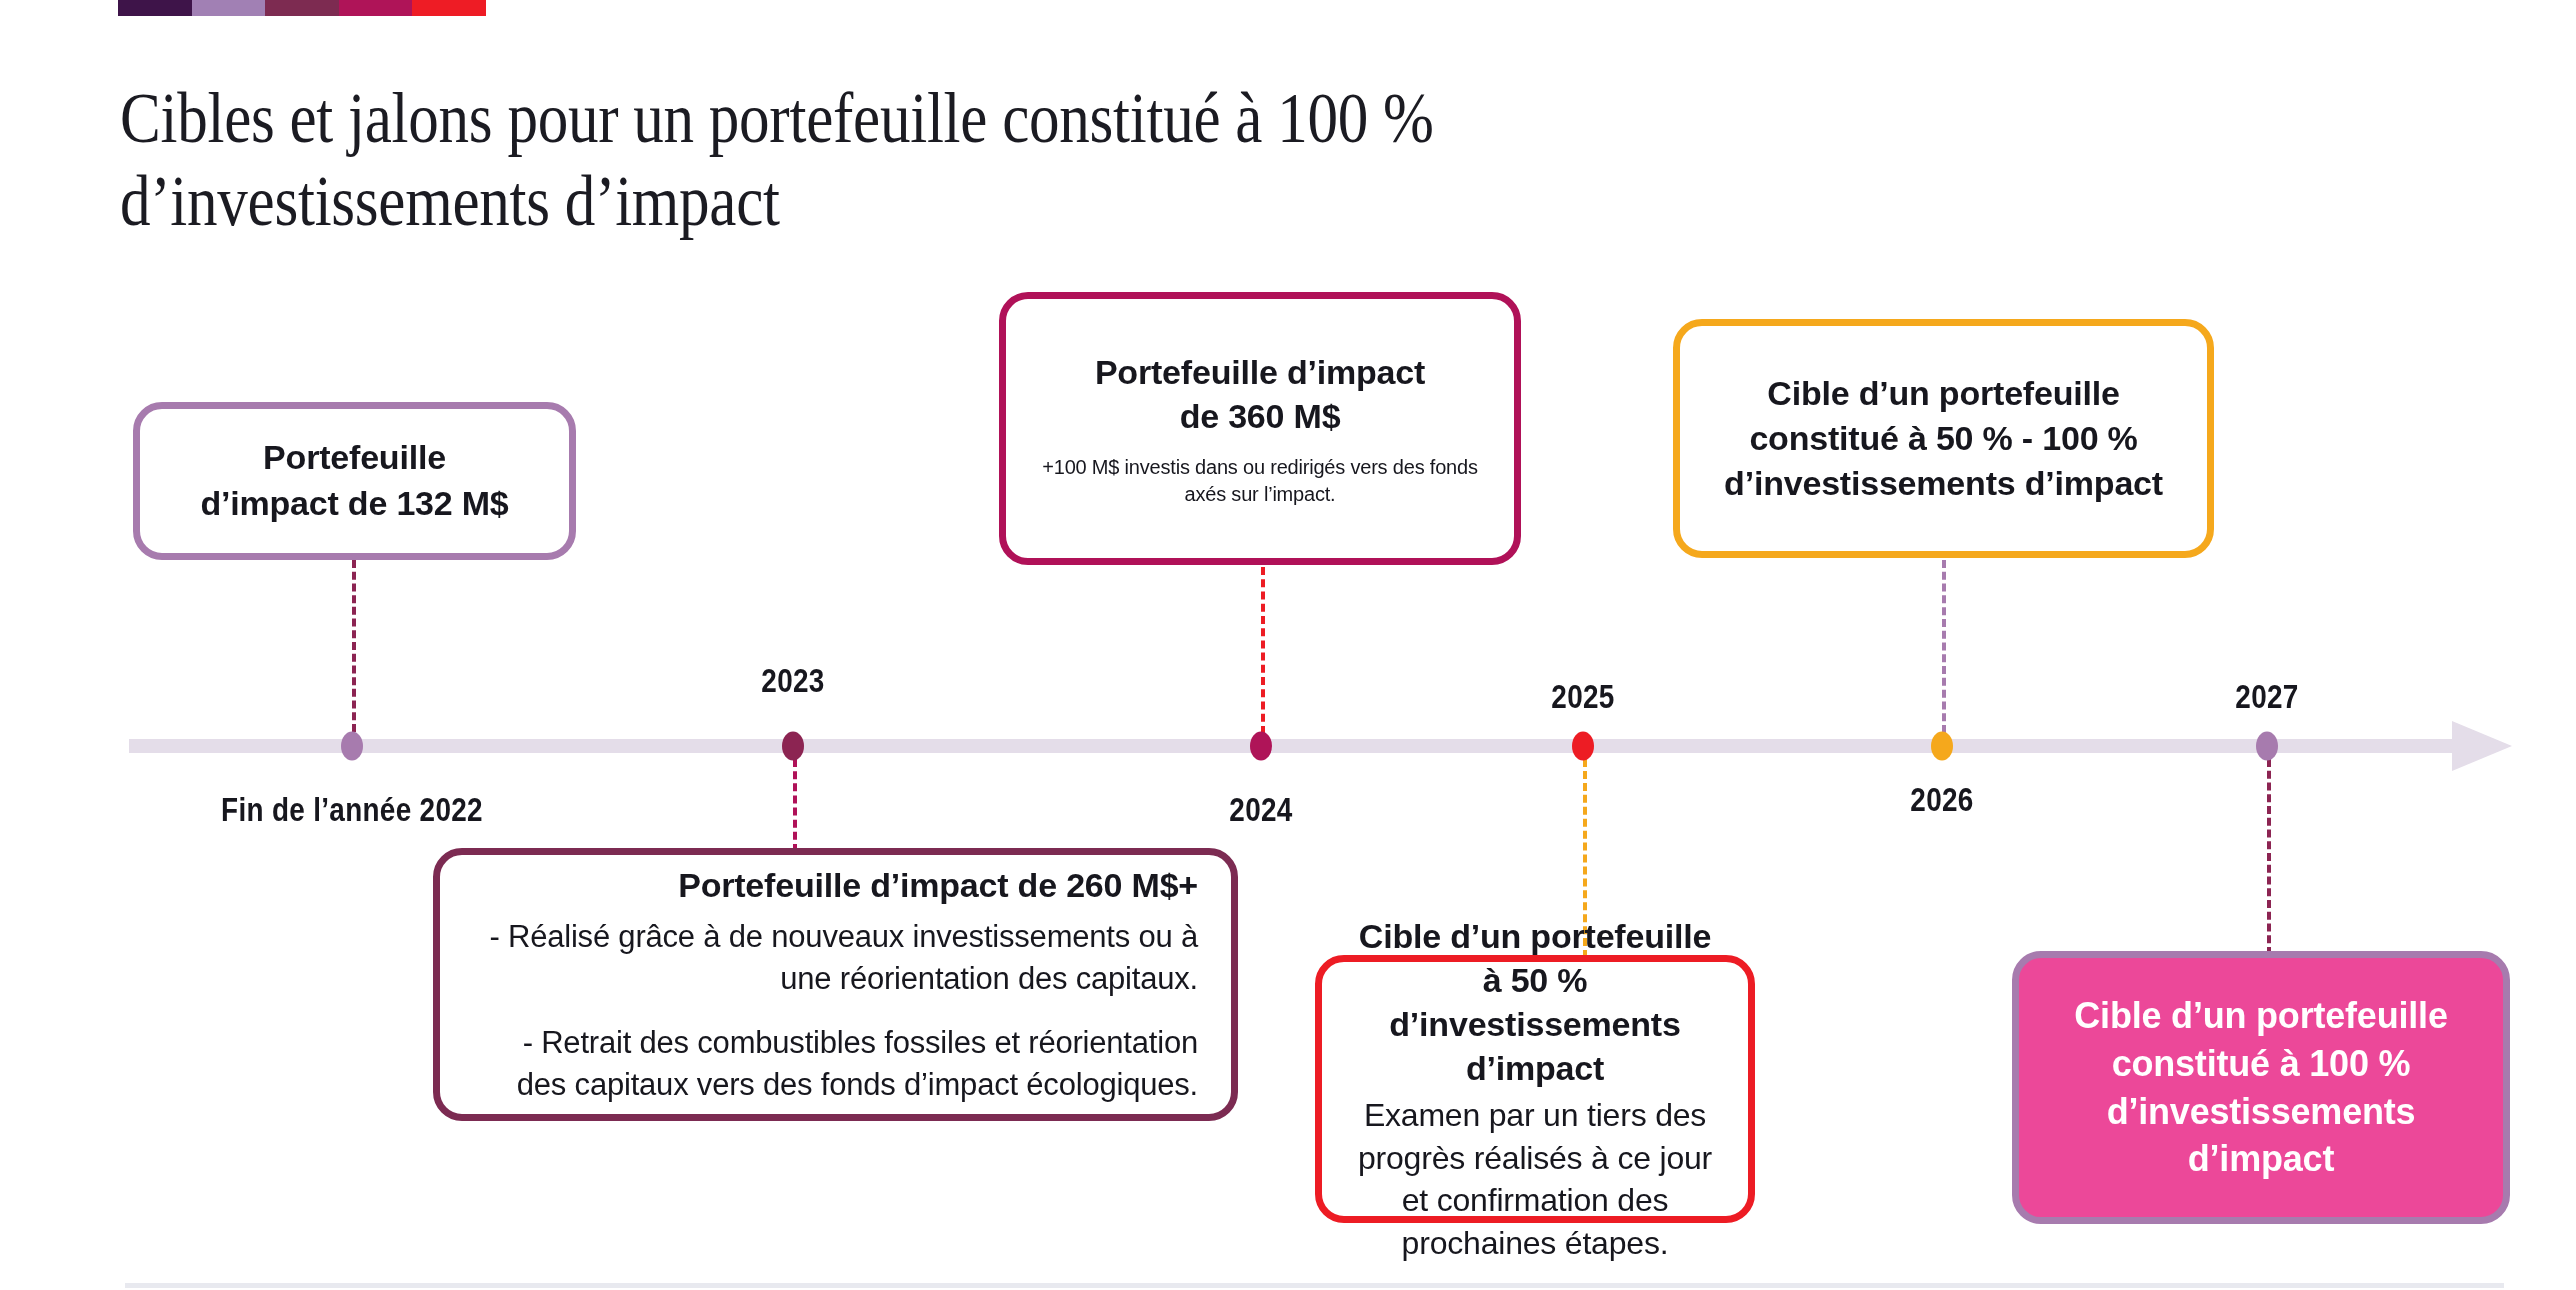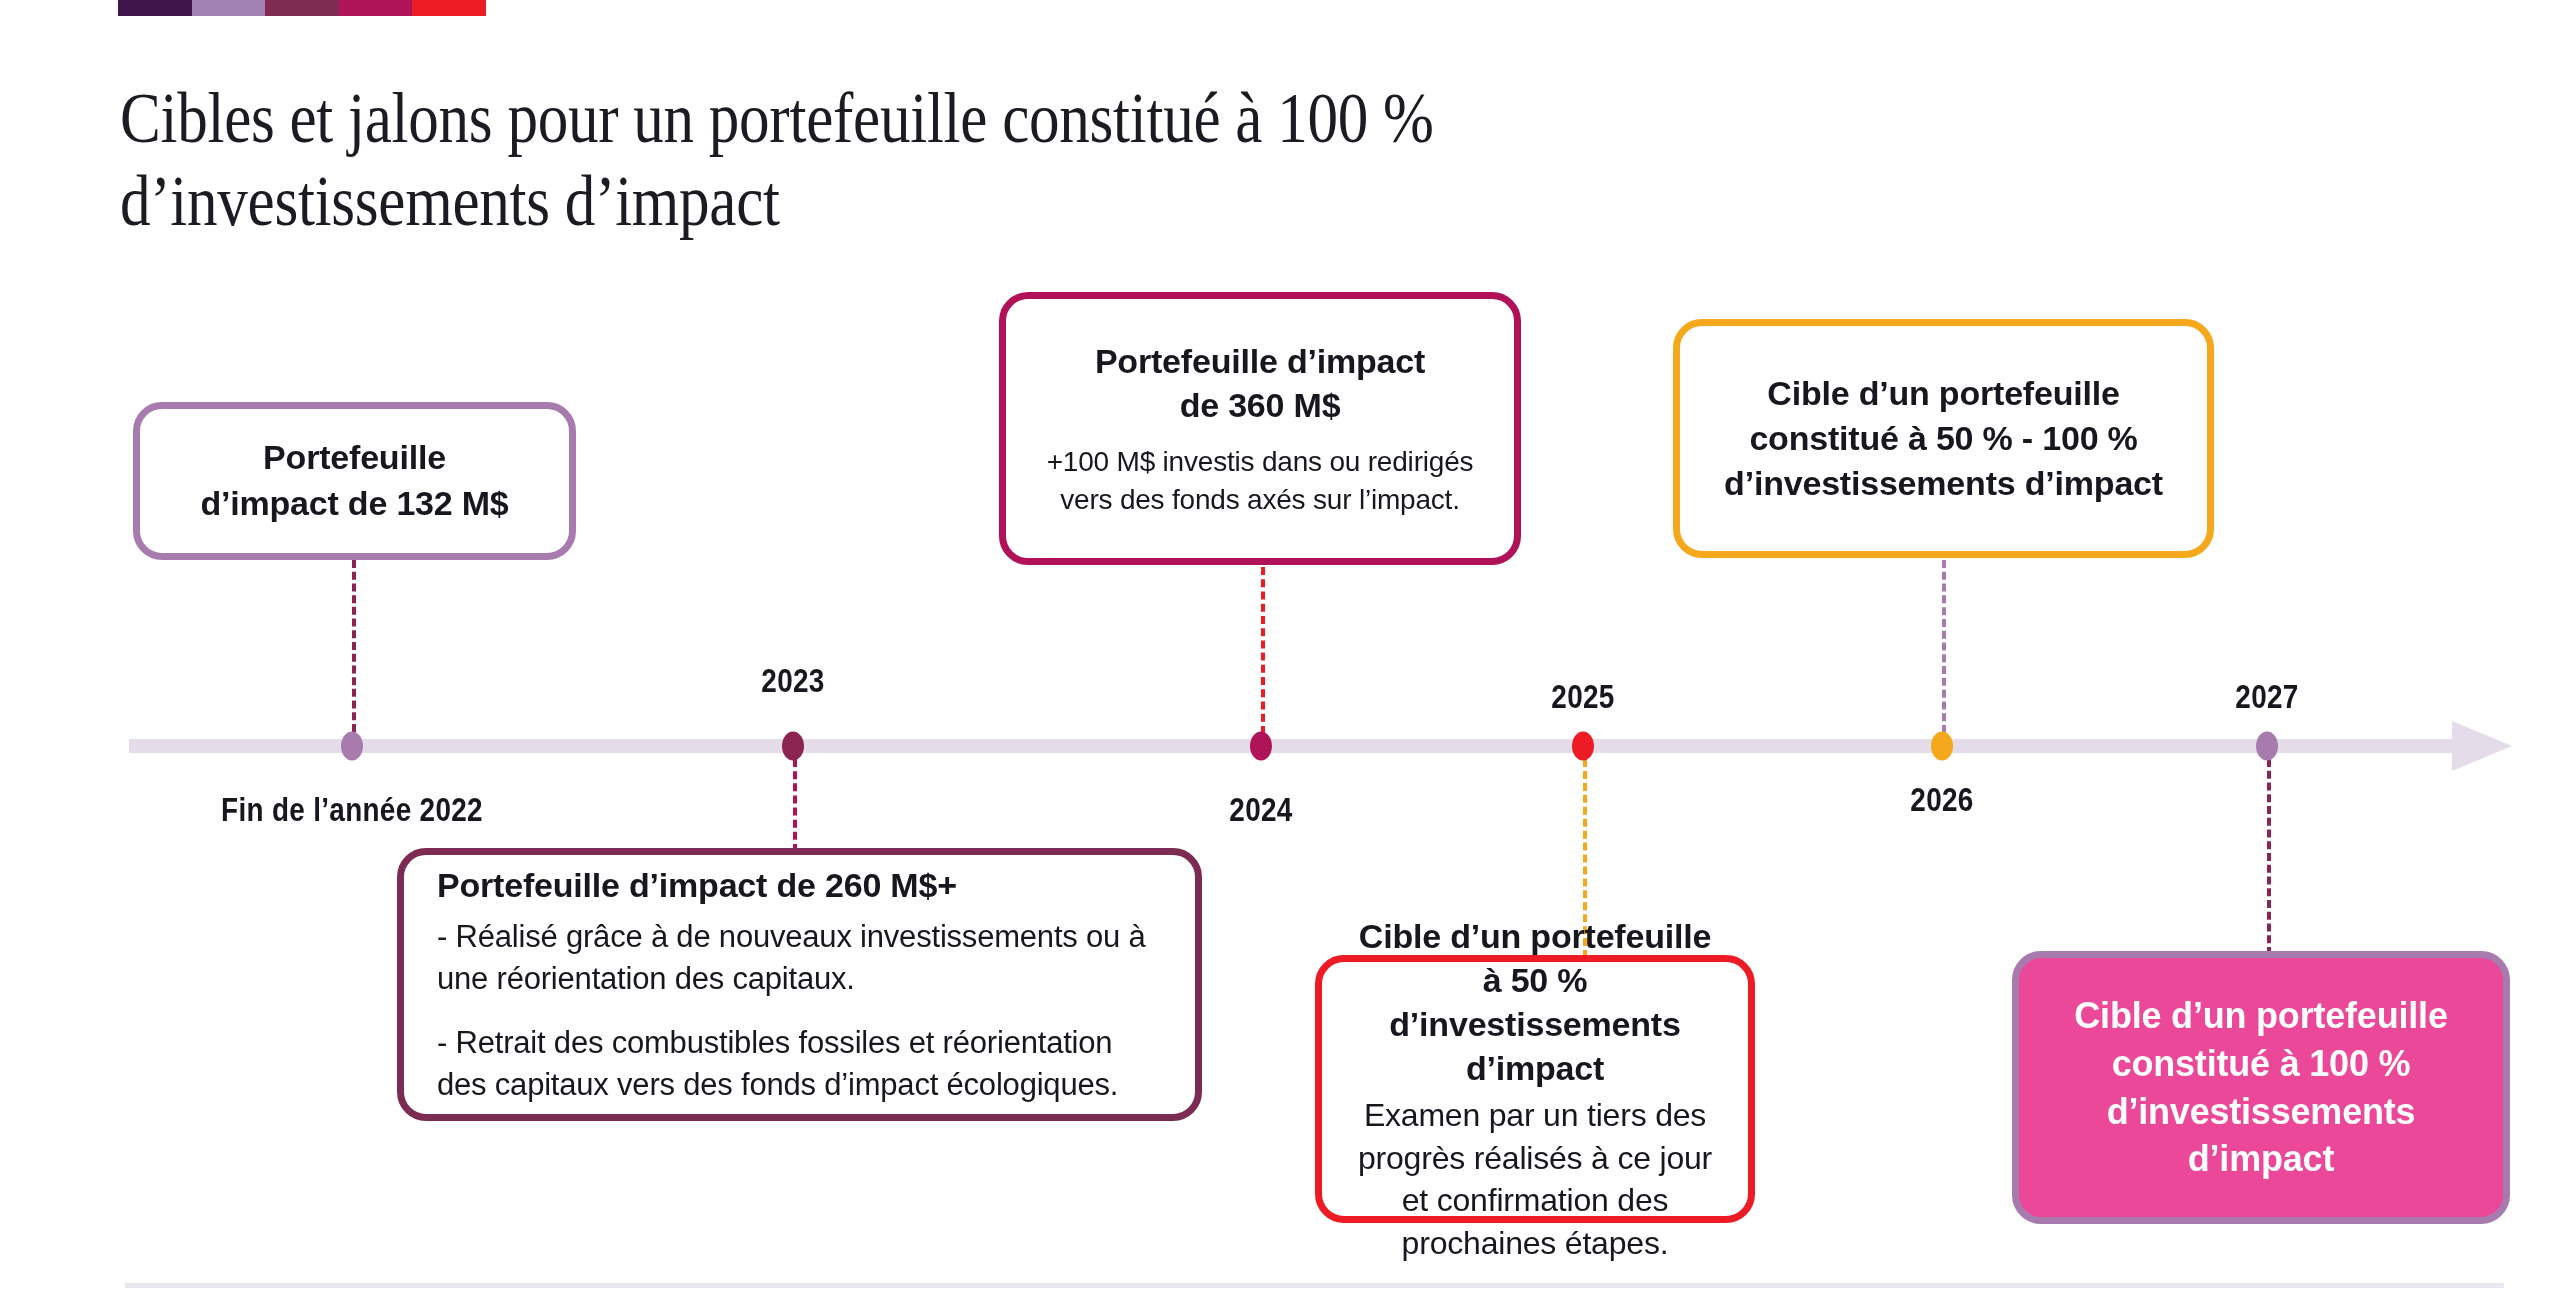--- a/index.html
+++ b/index.html
@@ -121,37 +121,37 @@
     color: #17171e;
     letter-spacing: -0.2px;
   }
   .callout .c-body {
     font-weight: 400;
     color: #17171e;
     letter-spacing: -0.2px;
     white-space: pre-line;
   }
   .callout.center { text-align: center; }
-  .callout.left   { text-align: left; }
+  .callout.left   { text-align: right; margin-left: 36px; }
   .callout.filled .c-title,
   .callout.filled .c-body { color: #ffffff; }
 
   
   #box-2022 {
     left: 133px; top: 402px; width: 443px; height: 158px;
     border-color: #A77BAE; padding: 5.2px 22px;
   }
   #box-2022 .c-title { font-size: 34px; line-height: 1.34; }
 
   #box-2024 {
     left: 999px; top: 292px; width: 522px; height: 273px;
     border-color: #B01158; padding: 8.6px 29px;
   }
   #box-2024 .c-title { font-size: 34px; line-height: 1.3; }
-  #box-2024 .c-body  { font-size: 28px; line-height: 1.33; margin-top: 16px; }
+  #box-2024 .c-body  { font-size: 20px; line-height: 1.33; margin-top: 16px; }
 
   #box-2026 {
     left: 1673px; top: 319px; width: 541px; height: 239px;
     border-color: #F5A81C; padding: 15px 26px;
   }
   #box-2026 .c-title { font-size: 34px; line-height: 1.33; }
 
   #box-2023 {
     left: 397px; top: 848px; width: 805px; height: 273px;
     border-color: #7C2B52; padding: 12px 33px;

